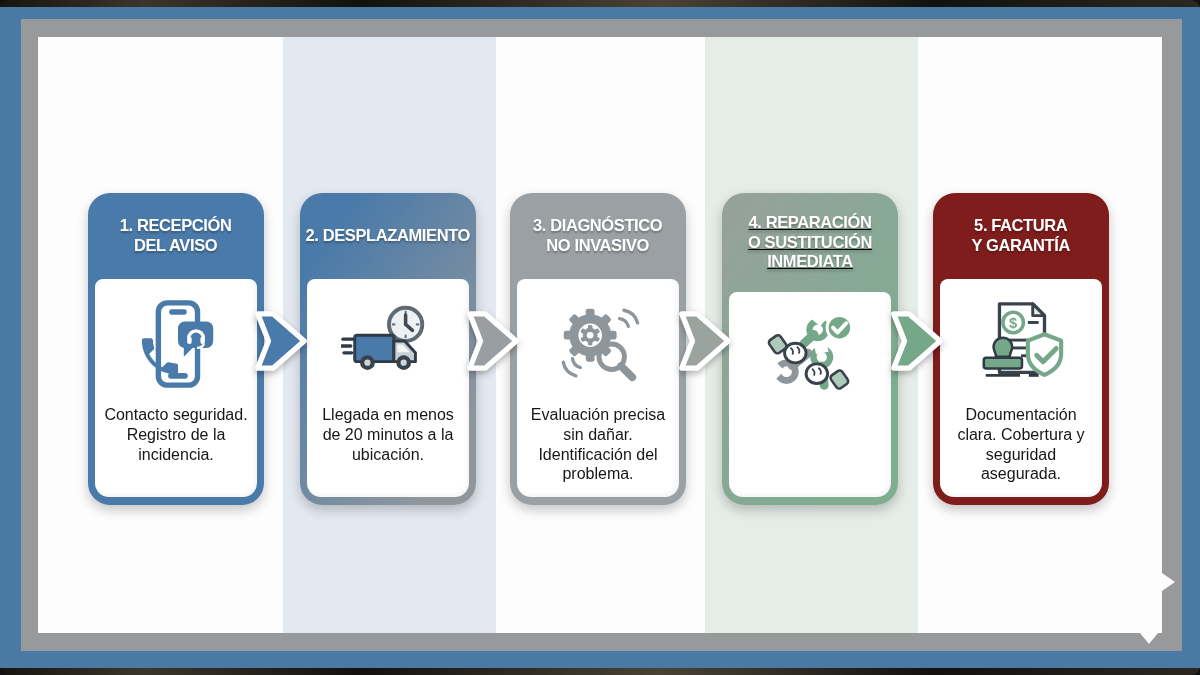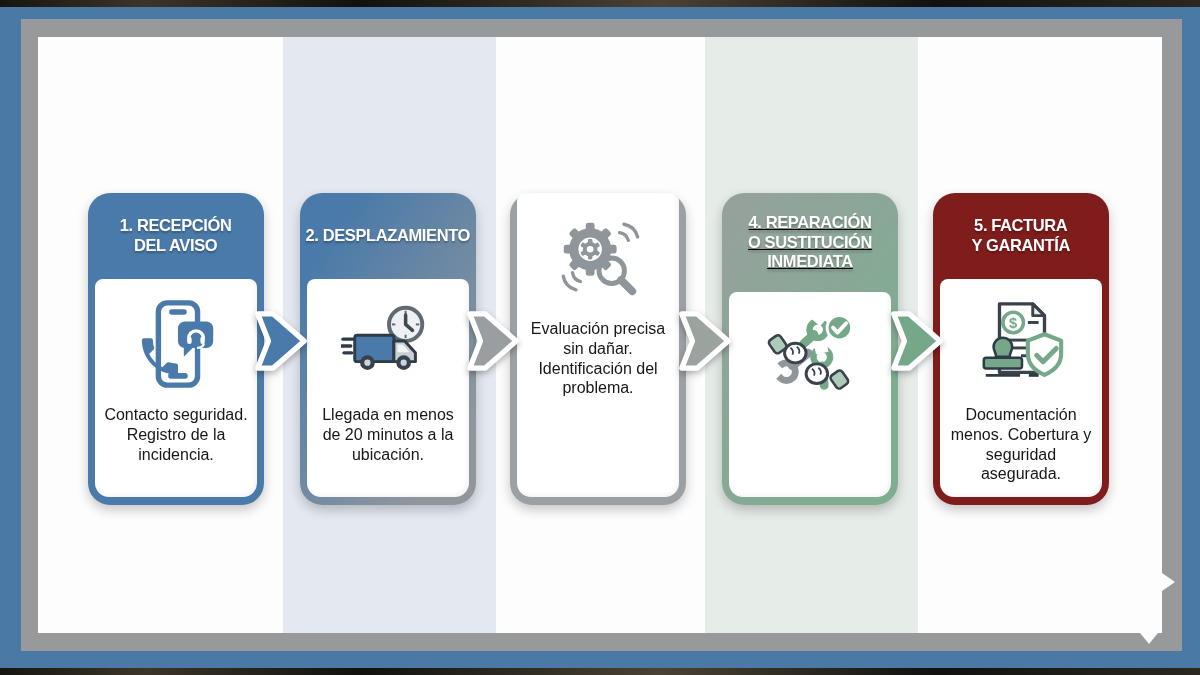--- a/index.html
+++ b/index.html
@@ -1,20 +1,20 @@
 <!DOCTYPE html>
 <html><head>
 <meta charset="utf-8">
 <style>
   * { box-sizing: border-box; margin: 0; padding: 0; }
   html, body { width: 1200px; height: 675px; overflow: hidden; background: #111; }
   body { font-family: "Liberation Sans", "DejaVu Sans", sans-serif; }
 
   .stage { position: relative; width: 1200px; height: 675px;
-    background: linear-gradient(90deg,#17150f 0%,#3c352a 12%,#12110e 30%,#4a4234 55%,#121110 78%,#2c2820 100%); }
+    background: linear-gradient(90deg,#17150f 0%,#3c352a 12%,#12110e 30%,#4a4234 55%,#121110 78%,#2c2820 100%); border-radius: 9px; }
 
   .frame-blue { position: absolute; left: 0; right: 0; top: 7px; bottom: 7px; background: #4a79a6; }
   .frame-gray { position: absolute; left: 21px; right: 18px; top: 19px; bottom: 24px; background: #97999b; }
 
   .content { position: absolute; left: 38px; right: 38px; top: 37px; bottom: 42px; background: #fdfdfd; }
 
   .band { position: absolute; top: 0; bottom: 0; z-index: 1; }
   .band-blue  { left: 245px; width: 213px; background: #e4e9f1; }
   .band-green { left: 667px; width: 213px; background: #e6ece7; }
 
@@ -117,20 +117,24 @@
             </g>
           </svg>
         </div>
         <p class="desc">Llegada en menos
 de 20 minutos a la
 ubicación.</p>
       </div>
     </section>
 
     <section class="card c3">
+      <header class="card-head">
+        <h2>3. DIAGNÓSTICO
+NO INVASIVO</h2>
+      </header>
       <div class="panel">
         <div class="icon-wrap">
           <svg class="icon" viewBox="0 0 96 96">
             <g fill="#8f969b">
               <rect x="35.5" y="11" width="9" height="13" rx="2.5" transform="rotate(0 40 38)"></rect>
               <rect x="35.5" y="11" width="9" height="13" rx="2.5" transform="rotate(45 40 38)"></rect>
               <rect x="35.5" y="11" width="9" height="13" rx="2.5" transform="rotate(90 40 38)"></rect>
               <rect x="35.5" y="11" width="9" height="13" rx="2.5" transform="rotate(135 40 38)"></rect>
               <rect x="35.5" y="11" width="9" height="13" rx="2.5" transform="rotate(180 40 38)"></rect>
               <rect x="35.5" y="11" width="9" height="13" rx="2.5" transform="rotate(225 40 38)"></rect>
@@ -217,21 +221,21 @@
             </g>
             <path d="M20 50 a9.5 9.5 0 0 1 19 0 c0 4 -2.5 6 -2.5 10 h-14 c0 -4 -2.5 -6 -2.5 -10 z" fill="#74a888" stroke="#2f3b46" stroke-width="2.6" stroke-linejoin="round"></path>
             <rect x="10" y="61" width="39" height="11" rx="2.5" fill="#74a888" stroke="#2f3b46" stroke-width="2.6"></rect>
             <line x1="12" y1="79" x2="47" y2="79" stroke="#2f3b46" stroke-width="3"></line>
             <line x1="56" y1="79" x2="66" y2="79" stroke="#2f3b46" stroke-width="3"></line>
             <path d="M72 37 l17 6.5 v13.5 c0 11 -7.5 17.5 -17 21.5 c-9.5 -4 -17 -10.5 -17 -21.5 v-13.5 z" fill="#fff" stroke="#74a888" stroke-width="4.2" stroke-linejoin="round"></path>
             <path d="M64 58.5 l6.5 6.5 L84 51.5" fill="none" stroke="#74a888" stroke-width="5" stroke-linecap="round" stroke-linejoin="round"></path>
           </svg>
         </div>
         <p class="desc">Documentación
-menos. Cobertura y
+clara. Cobertura y
 seguridad
 asegurada.</p>
       </div>
     </section>
 
     <div class="arrow a1">
       <svg viewBox="0 0 60 72">
           <polygon points="5,8 21,8 53,36 21,64 5,64 16,36" stroke="#ffffff" stroke-width="5.5" stroke-linejoin="round" fill="#4a7aa9"></polygon>
         </svg>
     </div>

